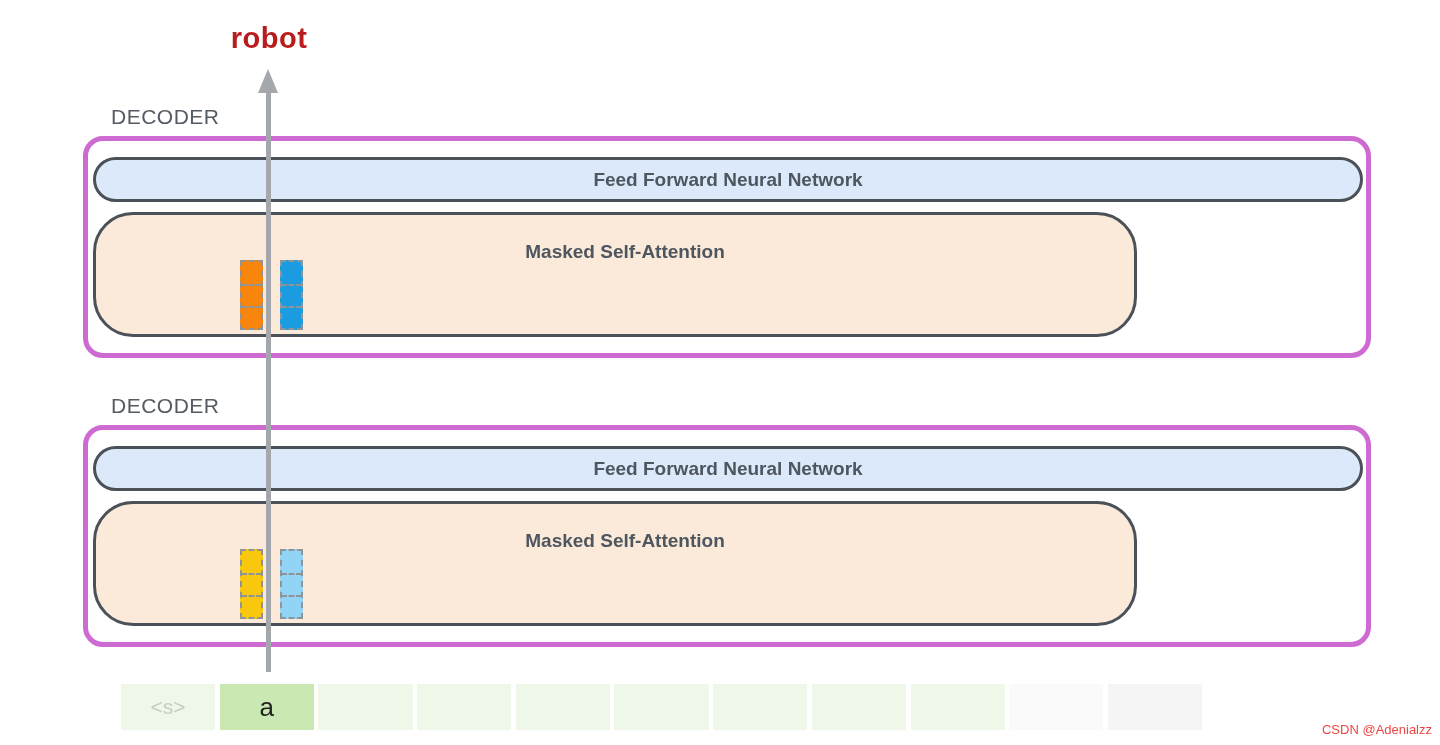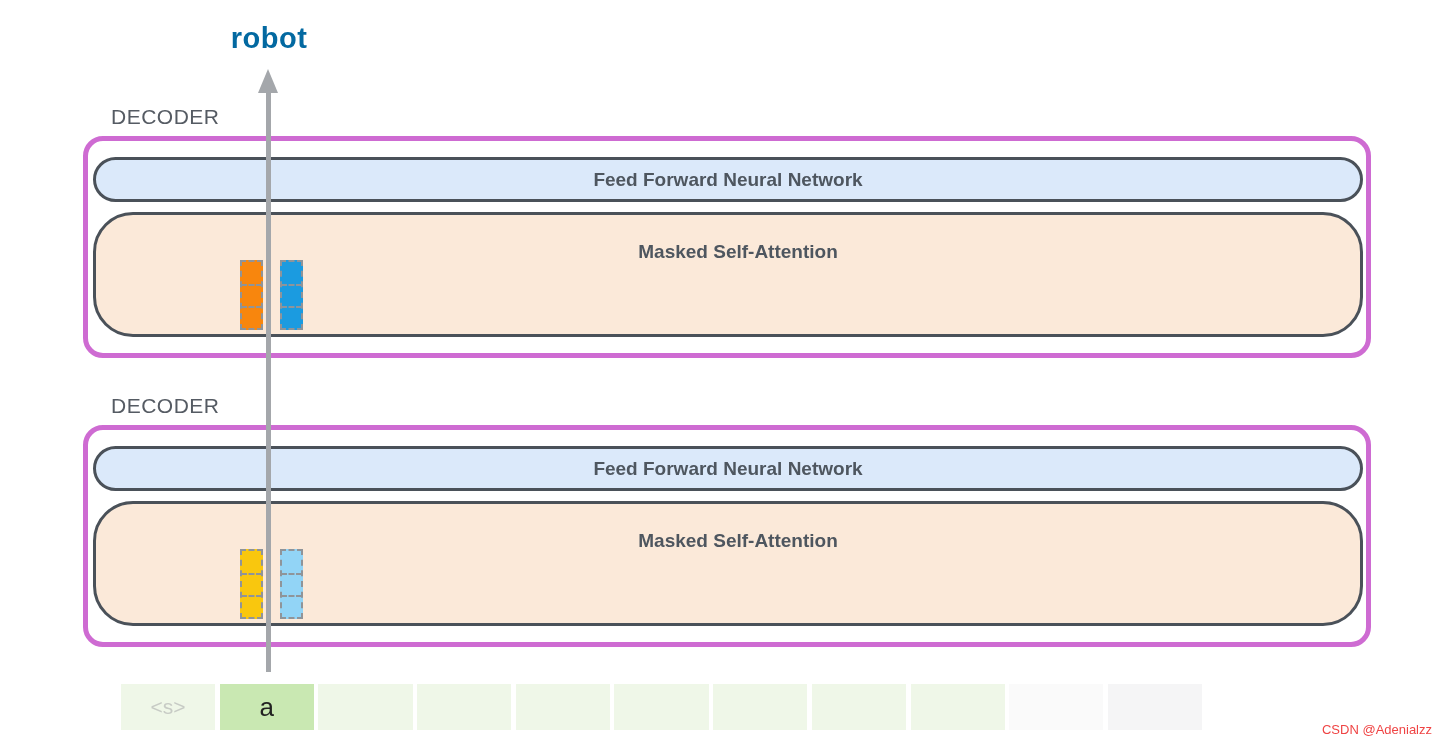--- a/index.html
+++ b/index.html
@@ -63,21 +63,21 @@
     border-radius: 22.5px;
     box-sizing: border-box;
     display: flex; align-items: center; justify-content: center;
     font-size: 19px; font-weight: bold;
     z-index: 5;
   }
   .ffn-box.d1 { top: 157px; }
   .ffn-box.d2 { top: 446px; }
 
   .msa-box {
-    left: 93px; width: 1270px; height: 125px;
+    left: 93px; width: 1044px; height: 125px;
     border: 3.5px solid #4A5159;
     border-radius: 40px;
     box-sizing: border-box;
     text-align: center;
     padding-top: 26px;
     font-size: 19px; font-weight: bold;
     z-index: 5;
     padding-left: 20px;
   }
   .msa-box.d1 { top: 212px; }
@@ -115,21 +115,21 @@
 
   #watermark {
     right: 8px; bottom: 8px;
     font-size: 13px;
     color: #ef4444;
   }
 </style>
 </head>
 <body>
 
-<div class="abs" id="output-word" style="color: #0369a1;">robot</div>
+<div class="abs" id="output-word" style="color: #b91c1c;">robot</div>
 
 <div class="abs" id="arrow-head"></div>
 <div class="abs" id="arrow-shaft" style="background-color: rgb(164, 167, 171);"></div>
 
 <div class="abs decoder-label d1" style="color: rgb(85, 91, 99);">DECODER</div>
 
 <div class="abs decoder-box d1" style="border-color: rgb(206, 107, 210);"></div>
 
 <div class="abs ffn-box d1" style="background-color: rgb(219, 233, 250); border-color: rgb(74, 81, 89); color: rgb(78, 86, 95);">
   <span>Feed Forward Neural Network</span>

